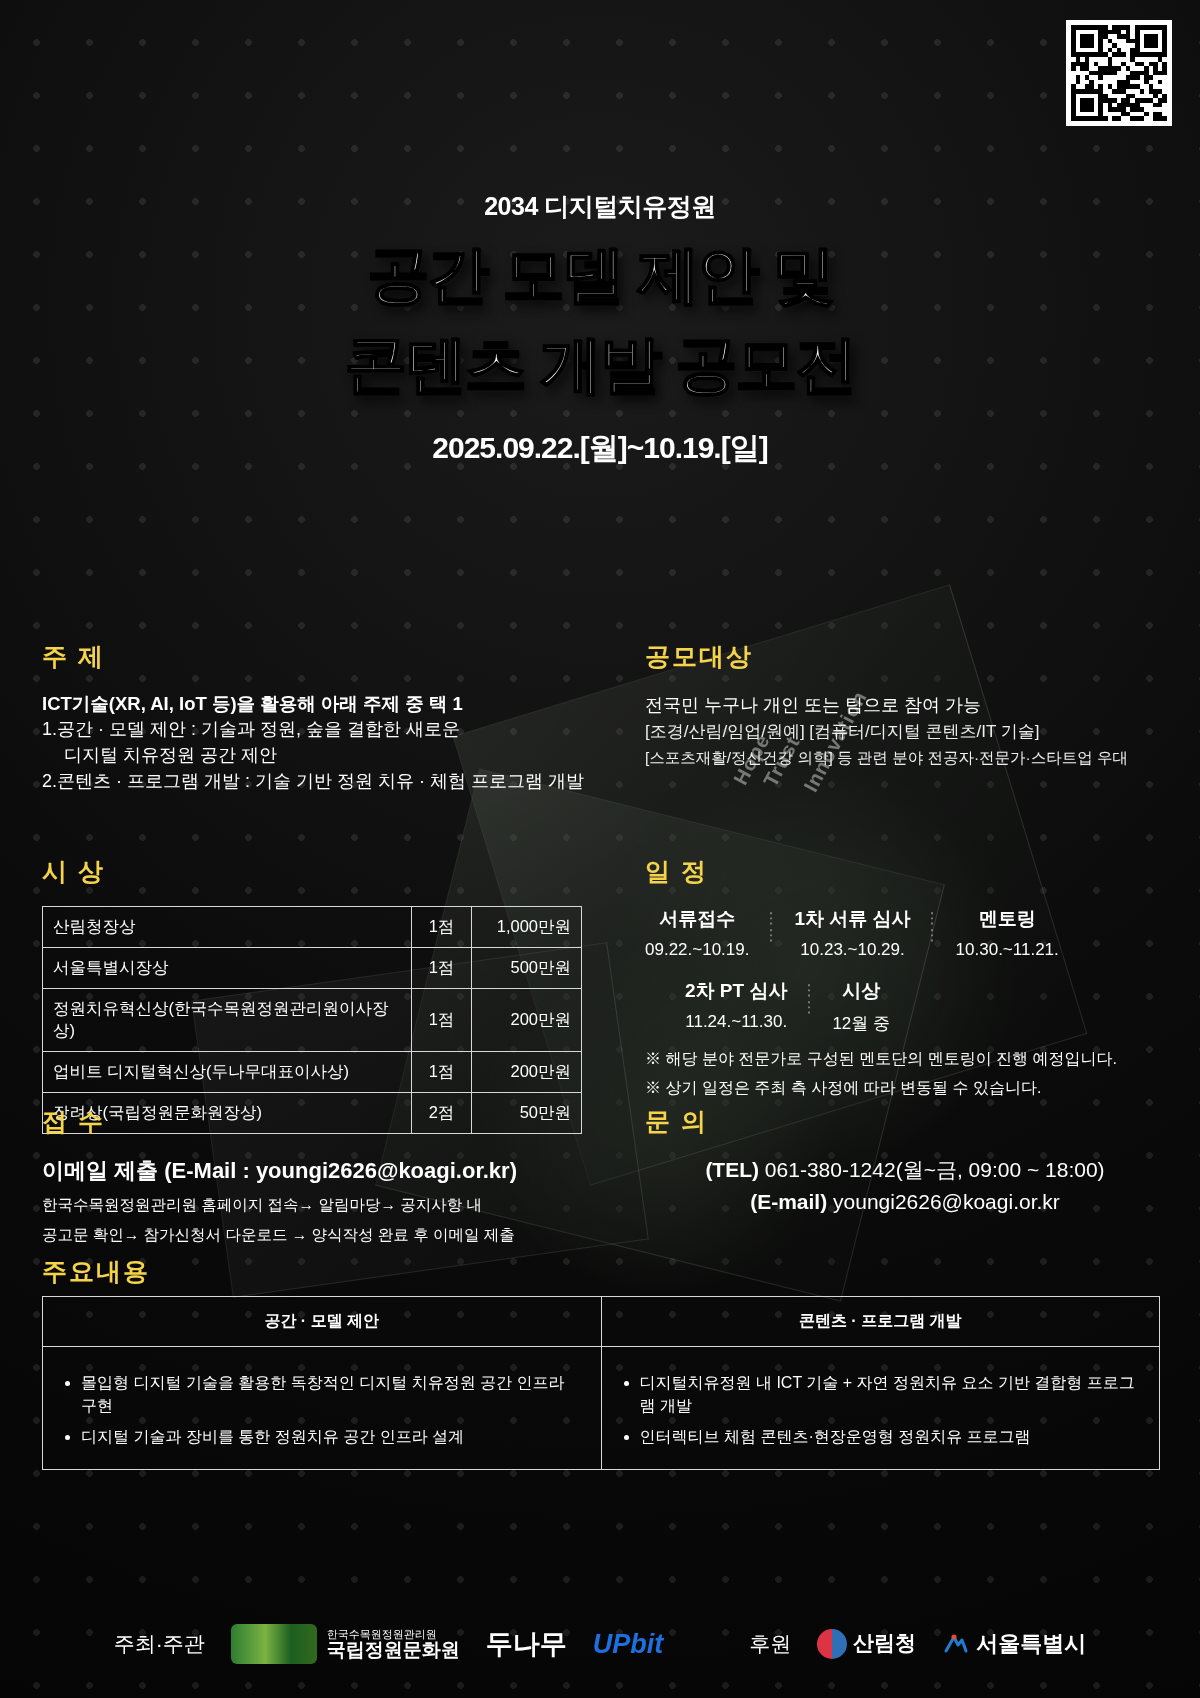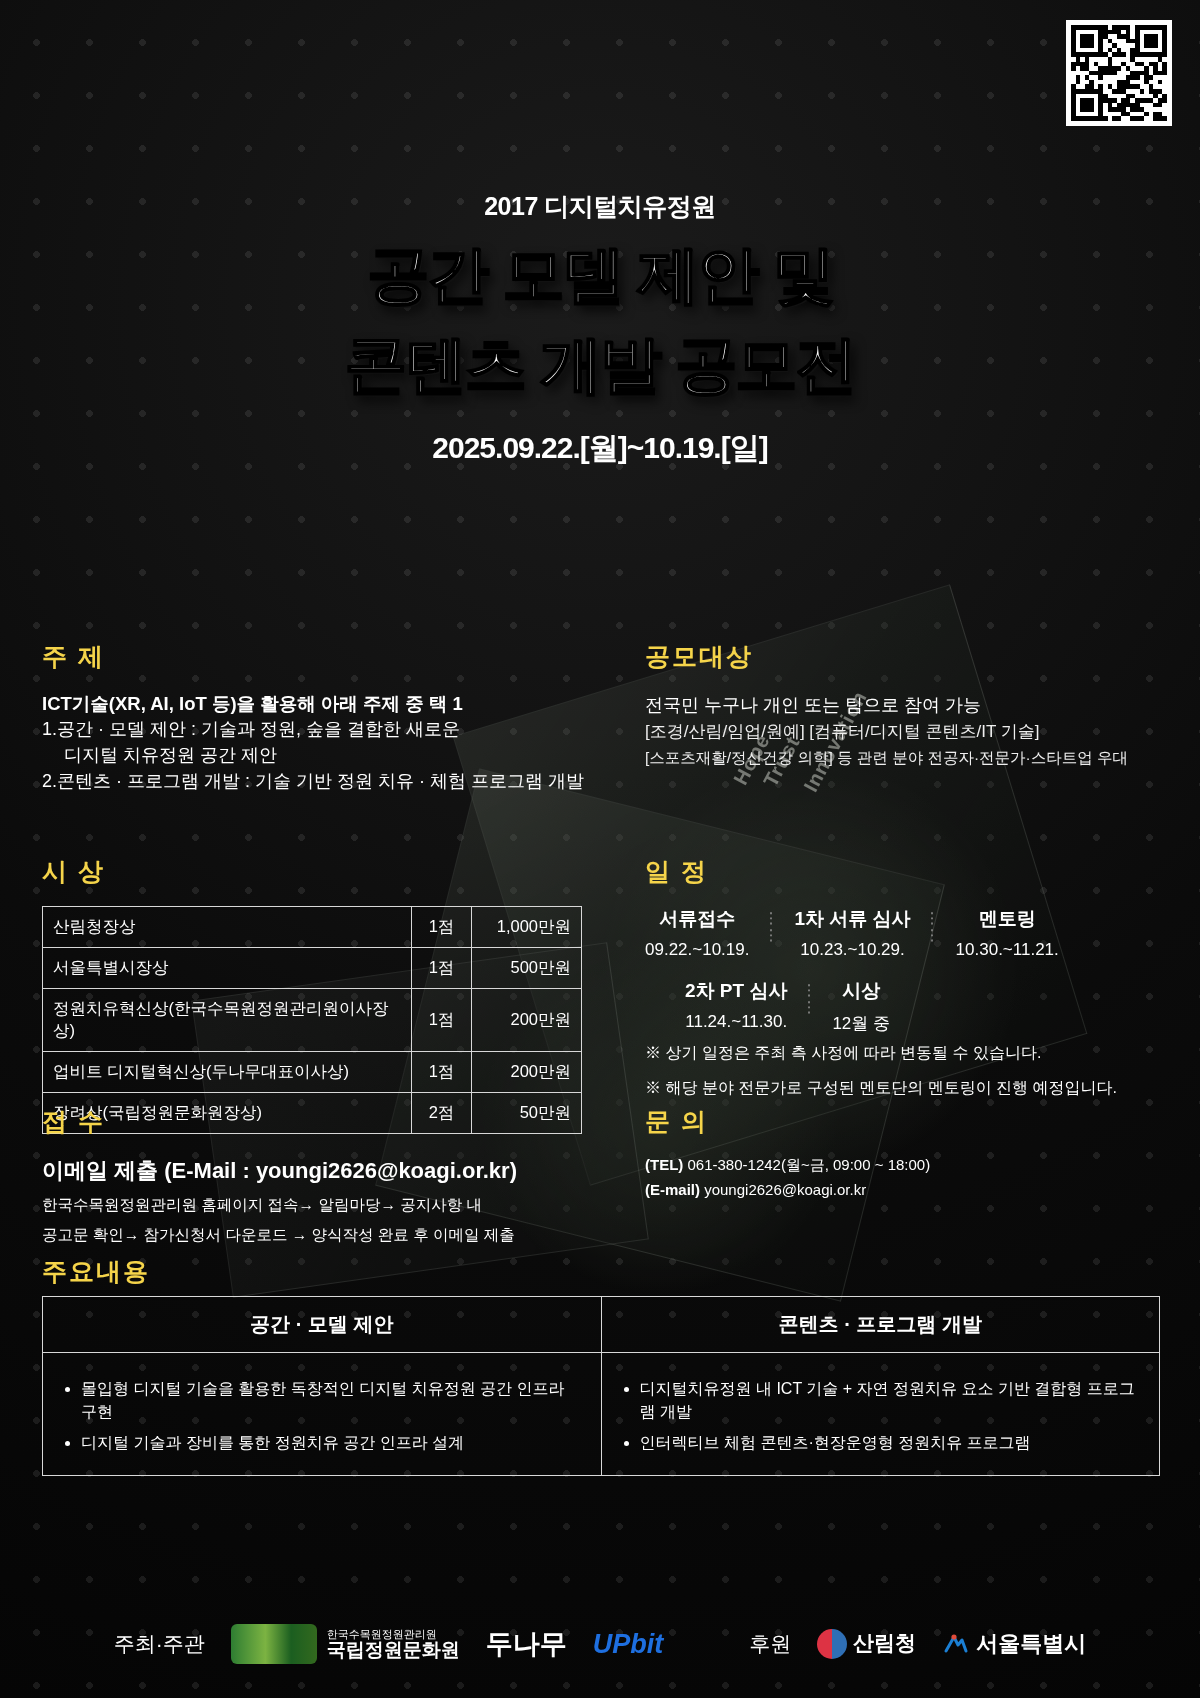--- a/index.html
+++ b/index.html
@@ -105,29 +105,29 @@
   .dotsep { color: #8f8f8f; font-size: 15px; letter-spacing: 2px; padding: 4px 14px 0; line-height: 1.1; }
   .note { color: #fff; font-size: 16px; margin-top: 14px; }
 
   
   #apply { top: 1105px; }
   #apply .mail { font-size: 22px; font-weight: bold; margin-top: 18px; }
   #apply .s { font-size: 15.5px; margin-top: 9px; }
 
   
   #contact { top: 1105px; }
-  #contact .l { font-size: 15px; margin-top: 18px; }
+  #contact .l { font-size: 21px; margin-top: 18px; text-align: center; }
   #contact .l b { font-weight: bold; }
 
   
   #main-content { position: absolute; left: 42px; top: 1255px; width: 1118px; }
   #main-content .sec-title { margin-bottom: 8px; }
   #main-content table { width: 100%; border-collapse: collapse; }
   #main-content th {
-    border: 1px solid #d8d8d8; color: #fff; font-size: 20px; font-weight: bold;
+    border: 1px solid #d8d8d8; color: #fff; font-size: 16px; font-weight: bold;
     padding: 14px 0; width: 50%;
   }
   #main-content td { border: 1px solid #d8d8d8; padding: 16px 22px 20px; vertical-align: top; }
   #main-content li { color: #fff; font-size: 16px; margin: 8px 0 0 16px; line-height: 1.45; }
 
   
   #footer {
     position: absolute; left: 0; bottom: 34px; width: 100%;
     display: flex; align-items: center; justify-content: center; gap: 26px;
   }
@@ -605,21 +605,21 @@
         <i class="on"></i>
         <i></i>
         <i></i>
         <i class="on"></i>
         <i class="on"></i>
         <i class="on"></i>
       </div>
   </div>
 
   <div id="head">
-    <div class="kicker">2017 디지털치유정원</div>
+    <div class="kicker">2034 디지털치유정원</div>
     <div class="big">공간 모델 제안 및</div>
     <div class="big">콘텐츠 개발 공모전</div>
     <div class="dates">2025.09.22.[월]~10.19.[일]</div>
   </div>
 
   <div class="col-left" id="topic">
     <div class="sec-title">주 제</div>
     <div class="body-txt lead">ICT기술(XR, AI, IoT 등)을 활용해 아래 주제 중 택 1</div>
     <div class="body-txt ln">1.공간 · 모델 제안 : 기술과 정원, 숲을 결합한 새로운</div>
     <div class="body-txt ln ind">디지털 치유정원 공간 제안</div>
@@ -688,22 +688,22 @@
         <div class="sch-item">
           <div class="t">2차 PT 심사</div>
           <div class="d">11.24.~11.30.</div>
         </div>
         <div class="dotsep">⋮<br>⋮</div>
         <div class="sch-item">
           <div class="t">시상</div>
           <div class="d">12월 중</div>
         </div>
       </div>
+    <div class="note">※ 해당 분야 전문가로 구성된 멘토단의 멘토링이 진행 예정입니다.</div>
     <div class="note" style="margin-top:8px">※ 상기 일정은 주최 측 사정에 따라 변동될 수 있습니다.</div>
-    <div class="note">※ 해당 분야 전문가로 구성된 멘토단의 멘토링이 진행 예정입니다.</div>
   </div>
 
   <div class="col-left" id="apply">
     <div class="sec-title">접 수</div>
     <div class="body-txt mail">이메일 제출 (E-Mail : youngi2626@koagi.or.kr)</div>
     <div class="body-txt s">한국수목원정원관리원 홈페이지 접속→ 알림마당→ 공지사항 내</div>
     <div class="body-txt s">공고문 확인→ 참가신청서 다운로드 → 양식작성 완료 후 이메일 제출</div>
   </div>
 
   <div class="col-right" id="contact">

